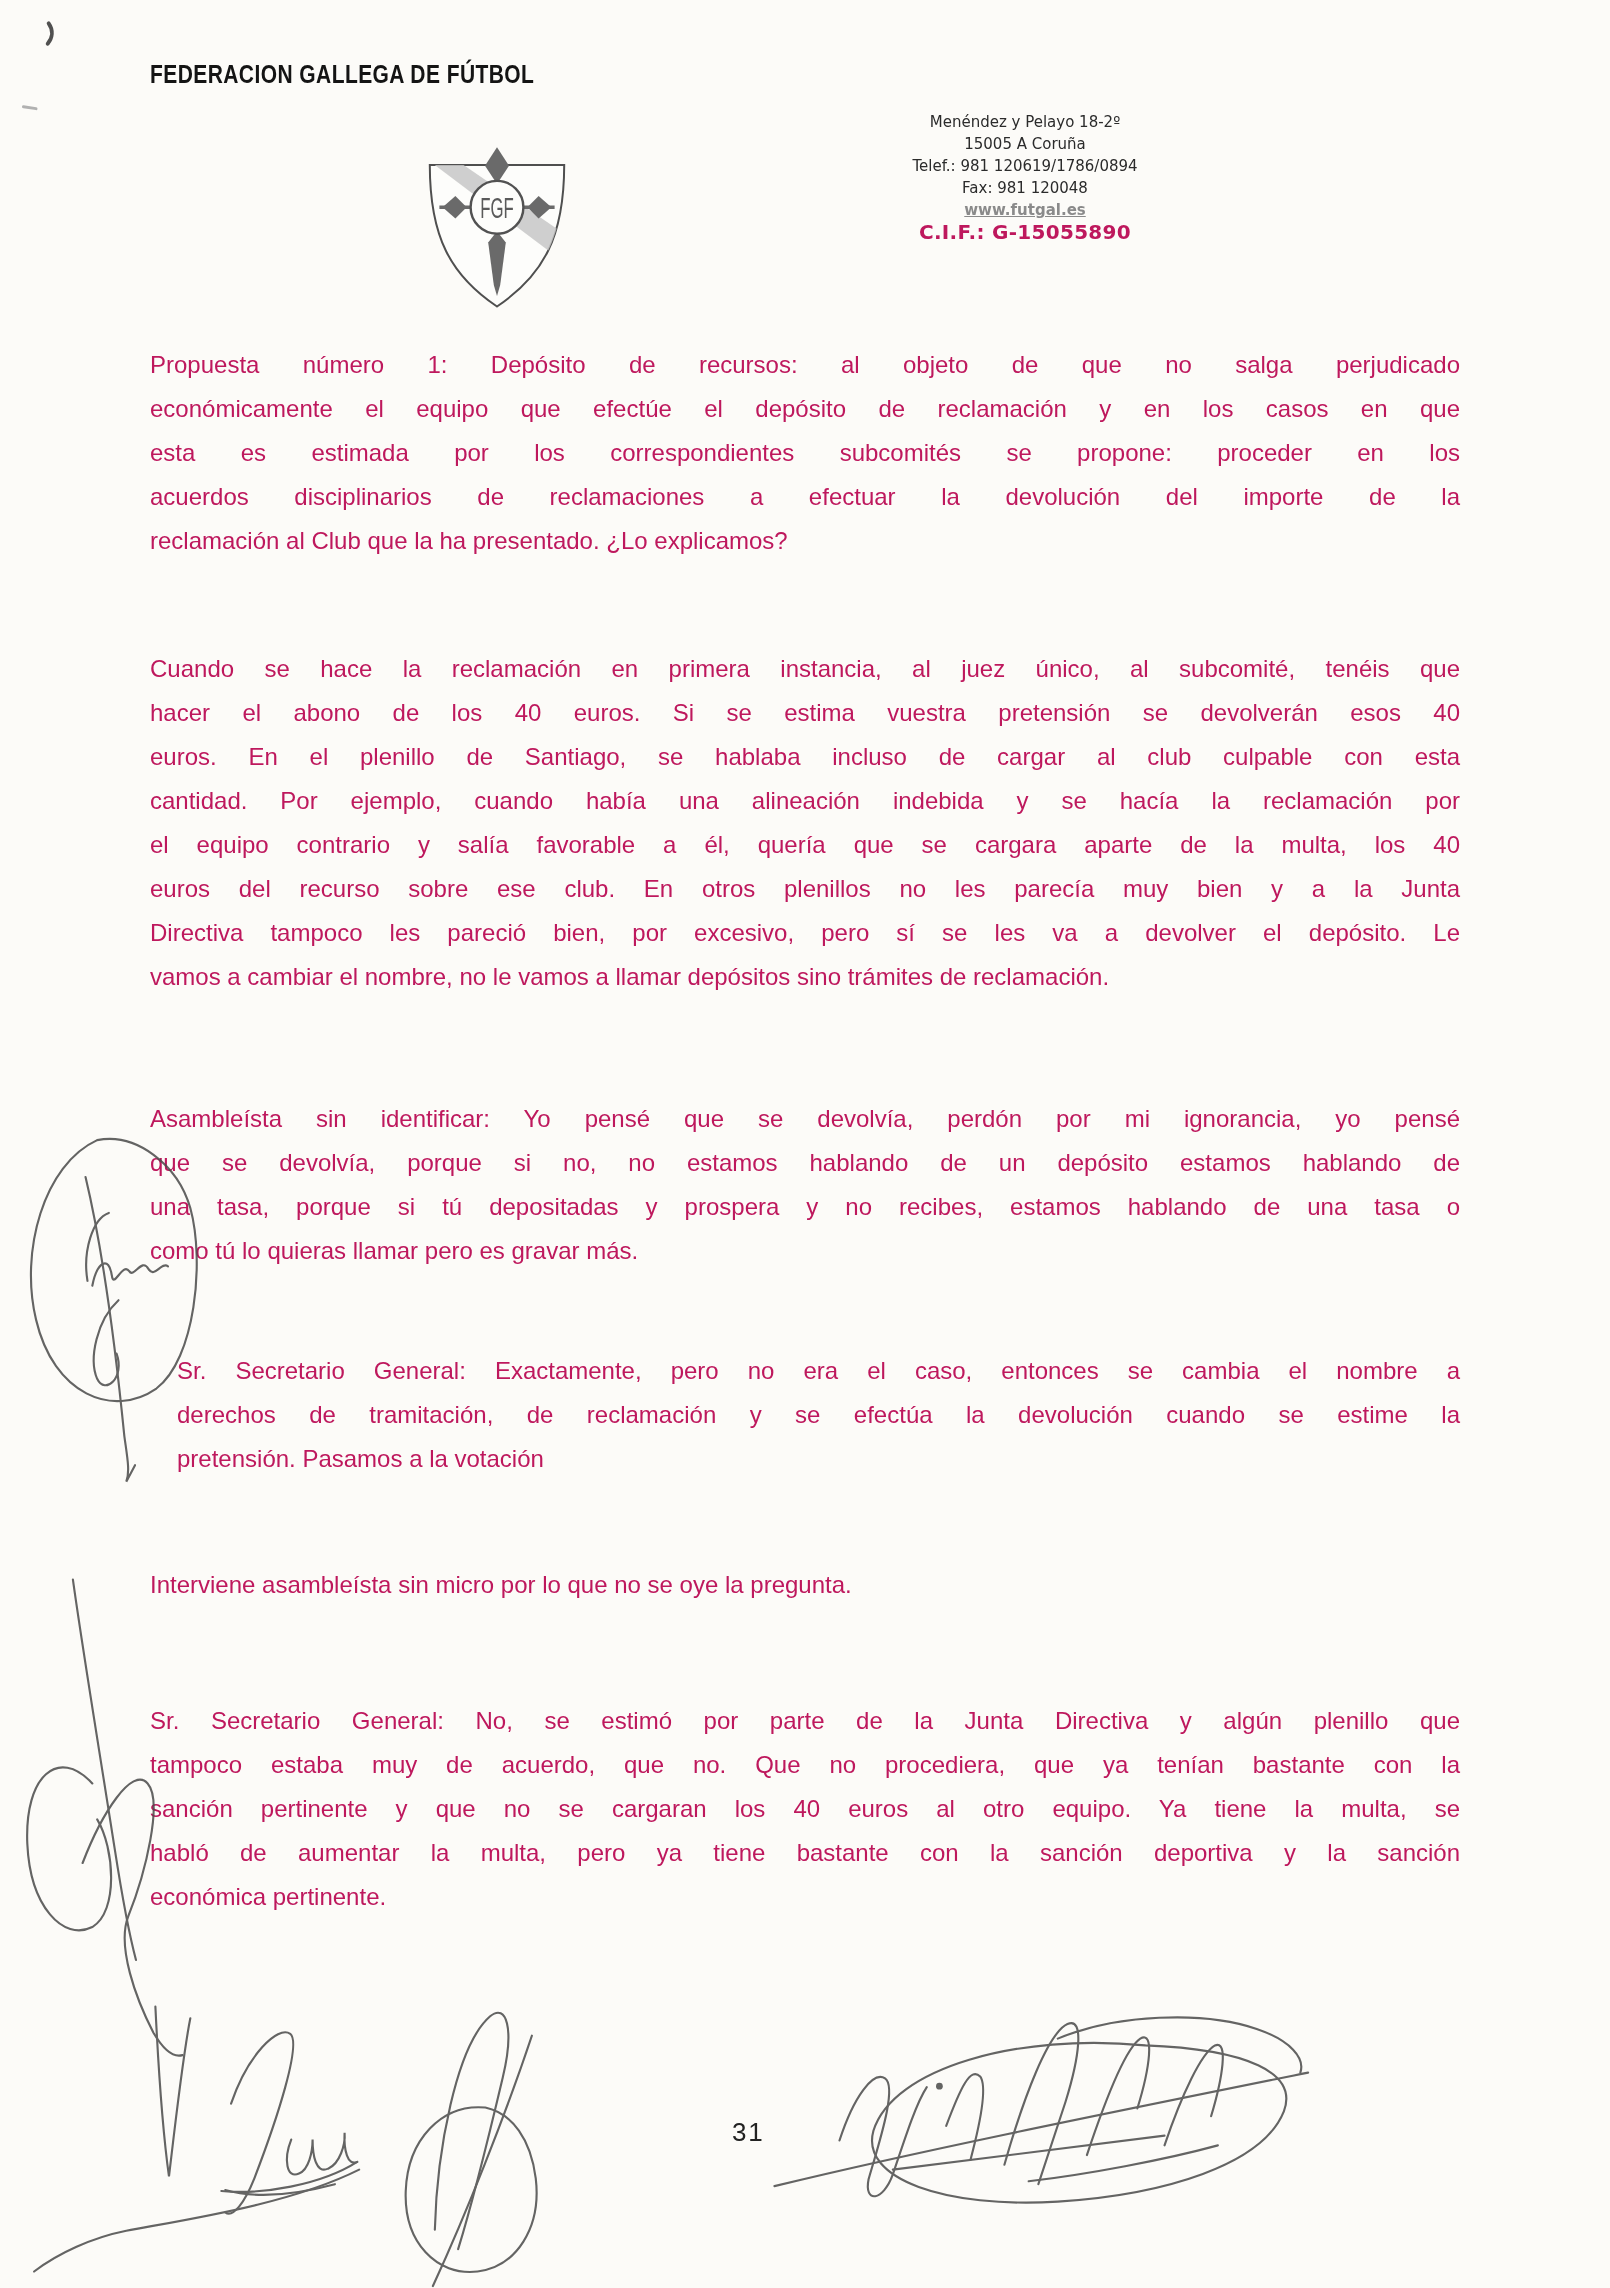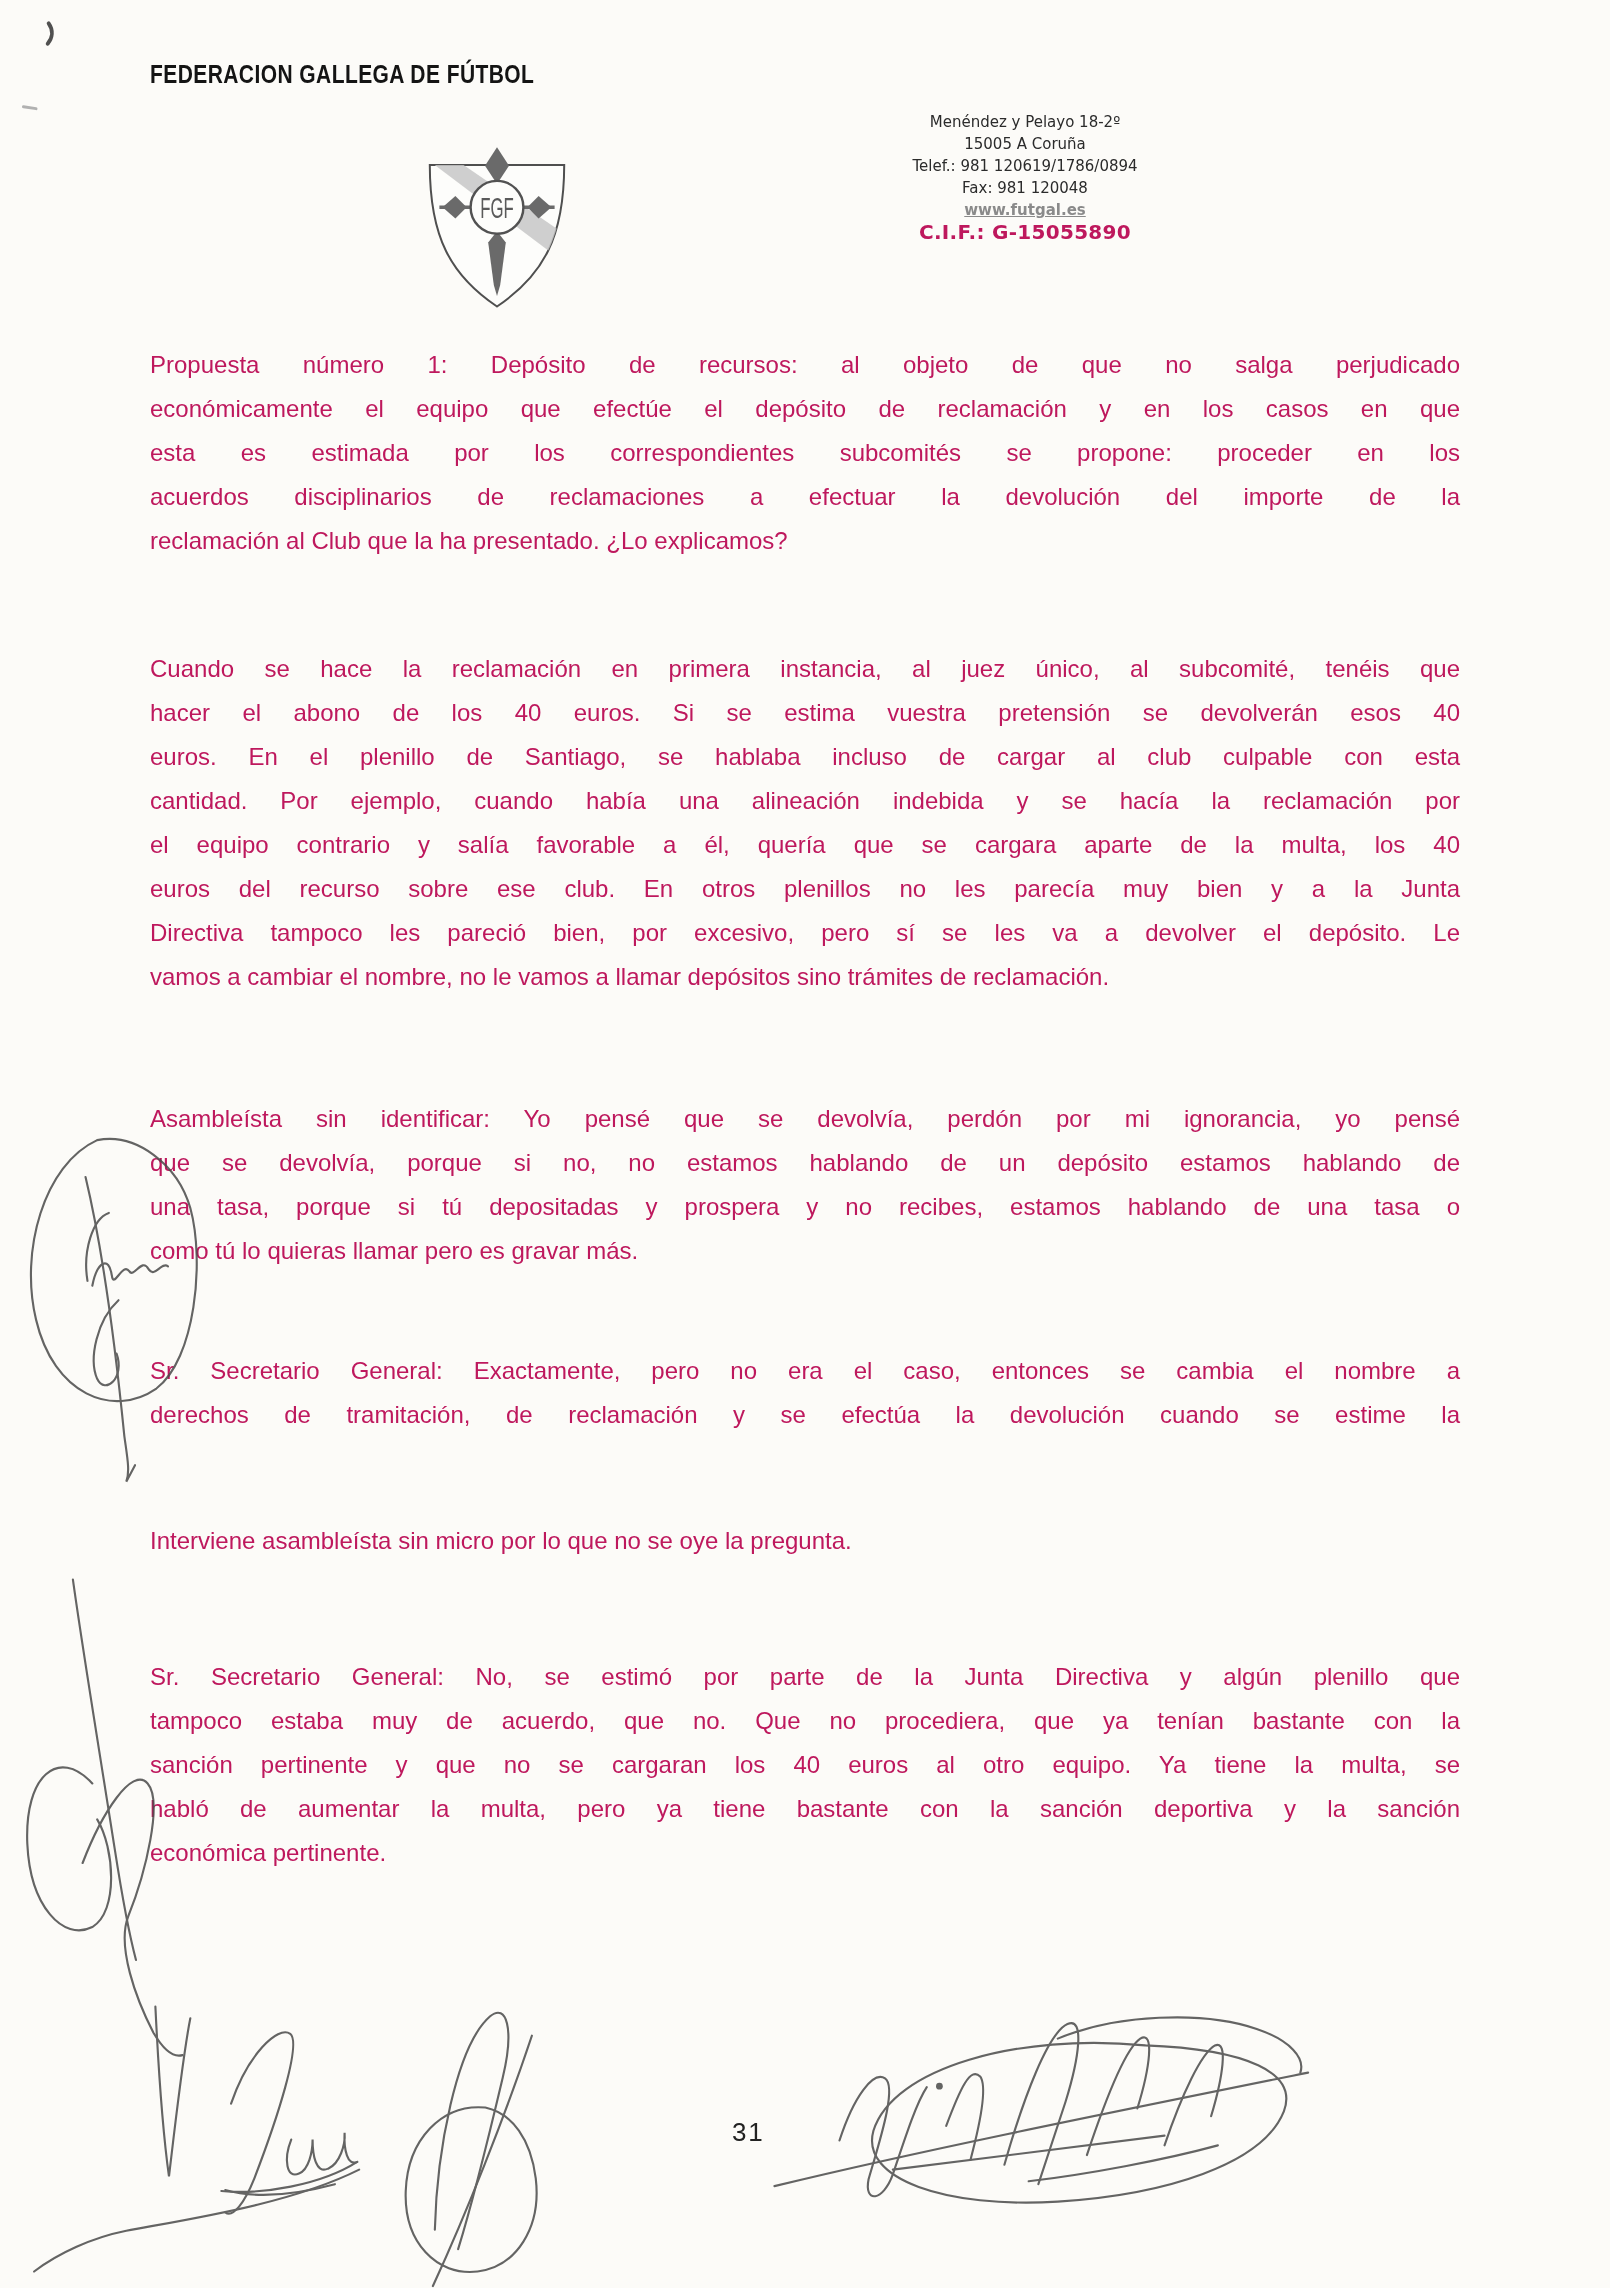--- a/index.html
+++ b/index.html
@@ -31,21 +31,21 @@
   .contact .cif{font-weight:bold;font-size:20px;color:#be185d;letter-spacing:0.3px;}
   
   .body-text{
     position:absolute;left:150px;top:343px;width:1310px;
     font-size:24px;line-height:44px;color:#be185d;
   }
   .para{margin:0;}
   .p-a{margin-bottom:84px;}
   .p-b{margin-bottom:98px;}
   .p-c{margin-bottom:76px;}
-  .p-d{margin-bottom:82px;}
+  .p-d{margin-bottom:82px;margin-left:27px;}
   .p-e{margin-bottom:88px;}
   .p-f{margin-bottom:92px;}
   .tline{text-align:justify;text-align-last:justify;}
   .tline.end{text-align-last:left;}
   
   .pageno{
     position:absolute;left:732px;top:2117px;
     font-size:26px;color:#222;letter-spacing:1.9px;
   }
   .sig-layer{position:absolute;left:0;top:0;pointer-events:none;}
@@ -109,20 +109,21 @@
     <div class="para p-c">
       <div class="tline">Asambleísta sin identificar: Yo pensé que se devolvía, perdón por mi ignorancia, yo pensé</div>
       <div class="tline">que se devolvía, porque si no, no estamos hablando de un depósito estamos hablando de</div>
       <div class="tline">una tasa, porque si tú depositadas y prospera y no recibes, estamos hablando de una tasa o</div>
       <div class="tline end">como tú lo quieras llamar pero es gravar más.</div>
     </div>
 
     <div class="para p-d">
       <div class="tline">Sr. Secretario General: Exactamente, pero no era el caso, entonces se cambia el nombre a</div>
       <div class="tline">derechos de tramitación, de reclamación y se efectúa la devolución cuando se estime la</div>
+      <div class="tline end">pretensión. Pasamos a la votación</div>
     </div>
 
 
     <div class="para p-f">
       <div class="tline end">Interviene asambleísta sin micro por lo que no se oye la pregunta.</div>
     </div>
 
     <div class="para">
       <div class="tline">Sr. Secretario General: No, se estimó por parte de la Junta Directiva y algún plenillo que</div>
       <div class="tline">tampoco estaba muy de acuerdo, que no. Que no procediera, que ya tenían bastante con la</div>

